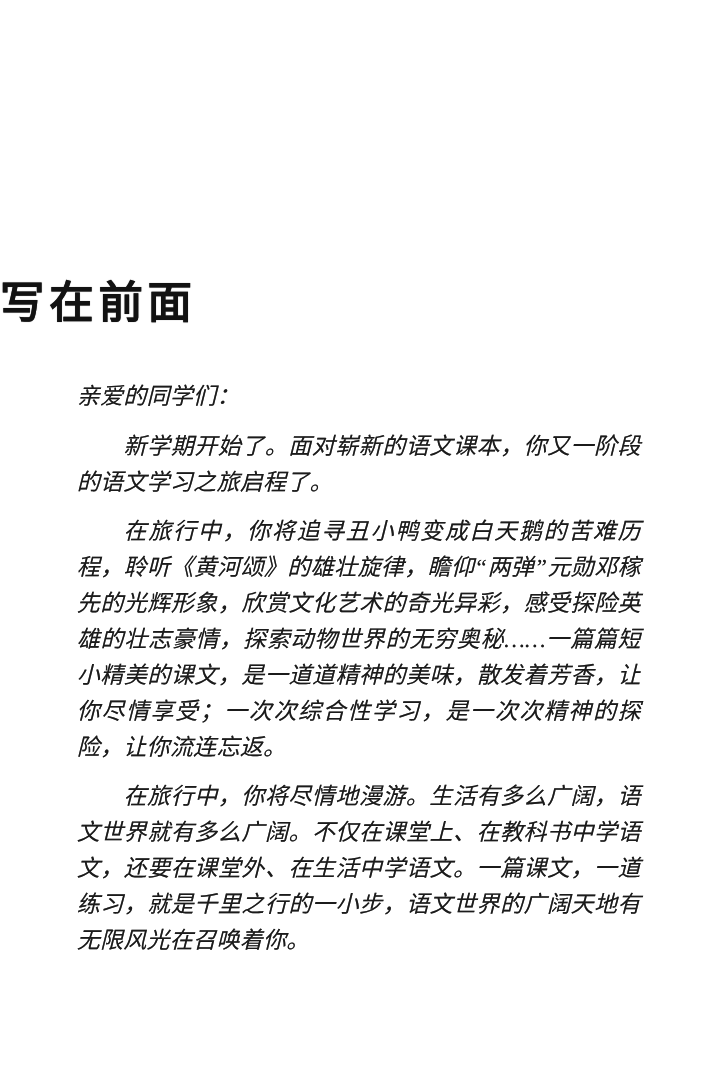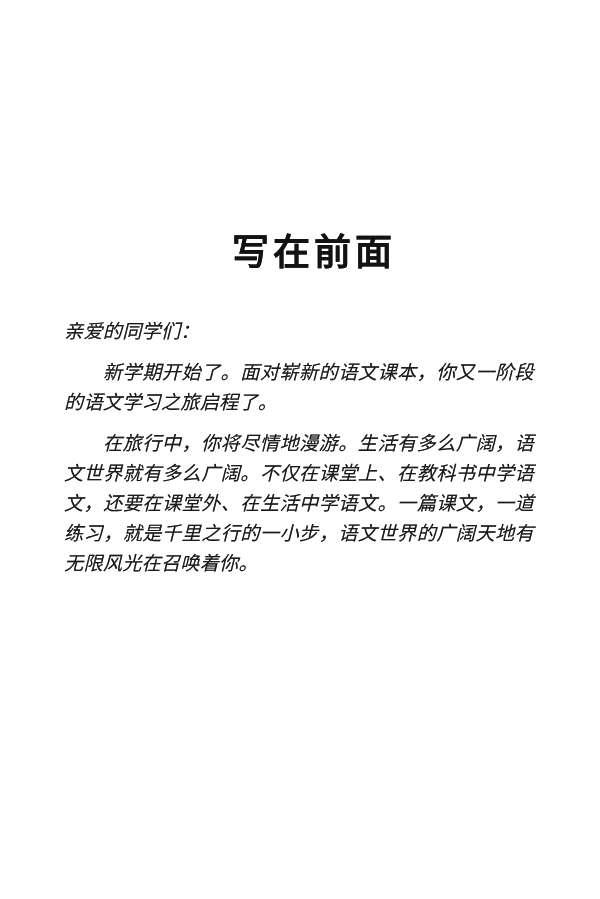--- a/index.html
+++ b/index.html
@@ -21,29 +21,27 @@
     inset: 0;
     background: #ffffff;
   }
 
   
   .doc-title {
     position: absolute;
     left: 0;
     right: 0;
     top: 206px;
-    text-align: center;
     font-size: 37px;
     line-height: 44px;
     font-weight: 700;
     letter-spacing: 4px;
     color: #121212;
     font-family: "DejaVu Sans", "Liberation Sans", sans-serif;
     text-shadow: 0 0 0.6px rgba(0,0,0,0.85);
-    padding-left: 28px;
   }
 
   
   .body-block {
     position: absolute;
     left: 53px;
     top: 306px;
     width: 492px;
   }
 
@@ -77,19 +75,20 @@
 <div class="page">
 
   <h1 class="doc-title">写在前面</h1>
 
   <div class="body-block">
 
     <p class="para">亲爱的同学们：</p>
 
     <p class="para indent">新学期开始了。面对崭新的语文课本，你又一阶段的语文学习之旅启程了。</p>
 
+    <p class="para indent">在旅行中，你将追寻丑小鸭变成白天鹅的苦难历程，聆听《黄河颂》的雄壮旋律，瞻仰“两弹”元勋邓稼先的光辉形象，欣赏文化艺术的奇光异彩，感受探险英雄的壮志豪情，探索动物世界的无穷奥秘……一篇篇短小精美的课文，是一道道精神的美味，散发着芳香，让你尽情享受；一次次综合性学习，是一次次精神的探险，让你流连忘返。</p>
 
     <p class="para indent">在旅行中，你将尽情地漫游。生活有多么广阔，语文世界就有多么广阔。不仅在课堂上、在教科书中学语文，还要在课堂外、在生活中学语文。一篇课文，一道练习，就是千里之行的一小步，语文世界的广阔天地有无限风光在召唤着你。</p>
 
 
   </div>
 
 </div>
 
 </body></html>

